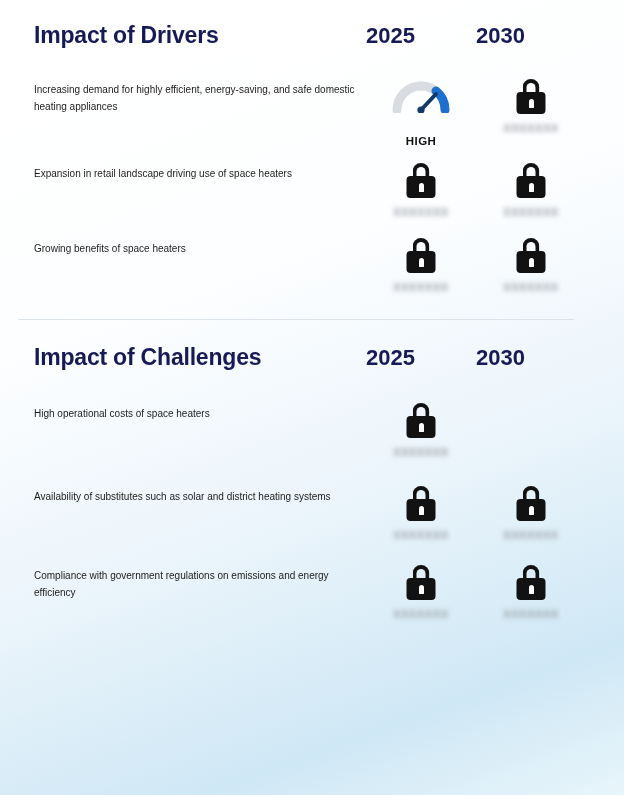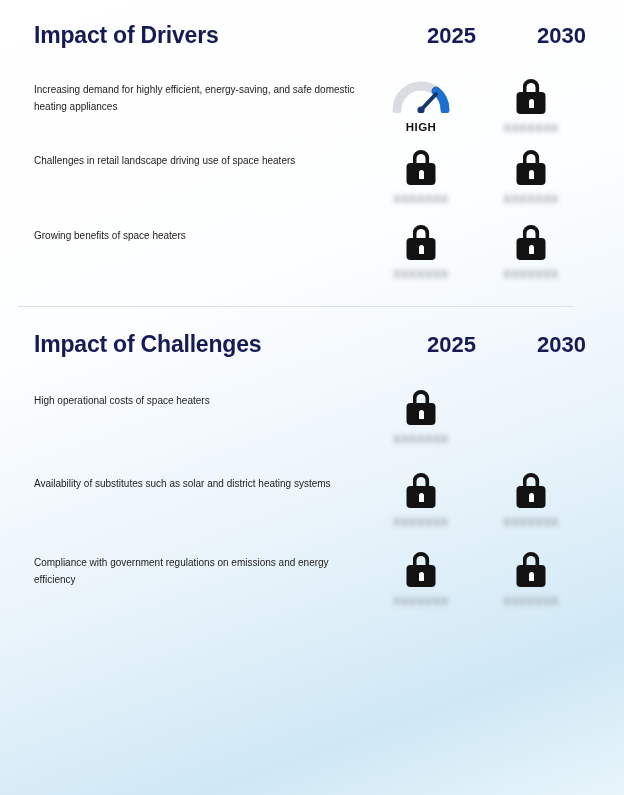--- a/index.html
+++ b/index.html
@@ -33,21 +33,21 @@
     font-size: 23px;
     font-weight: bold;
     letter-spacing: -0.2px;
     flex: 0 0 auto;
     width: 332px;
   }
   .year-head {
     color: #161a55;
     font-size: 22px;
     font-weight: bold;
-    text-align: right;
+    text-align: left;
     flex: 0 0 auto;
     width: 110px;
   }
 
   
   .row {
     display: flex;
     align-items: flex-start;
     padding-left: 16px;
   }
@@ -119,21 +119,21 @@
 
   
   .gauge {
     width: 58px;
     height: 36px;
     position: relative;
     margin-top: 0;
   }
   .gauge svg { display: block; }
   .gauge-label {
-    margin-top: 8px;
+    margin-top: 22px;
     font-size: 11.5px;
     font-weight: bold;
     letter-spacing: 0.5px;
     color: #111111;
   }
 
   
   .divider {
     height: 1px;
     background: #dbe2e8;
@@ -174,21 +174,21 @@
           <span class="lock-shackle"></span>
           <span class="lock-body">
               <span class="lock-keyhole"></span>
             </span>
         </div>
         <div class="blurred-label">XXXXXXX</div>
       </div>
     </div>
 
     <div class="row" style="margin-top:14px;">
-      <div class="row-label">Challenges in retail landscape driving use of space heaters</div>
+      <div class="row-label">Expansion in retail landscape driving use of space heaters</div>
 
       <div class="cell">
         <div class="lock-icon">
           <span class="lock-shackle"></span>
           <span class="lock-body">
               <span class="lock-keyhole"></span>
             </span>
         </div>
         <div class="blurred-label">XXXXXXX</div>
       </div>

